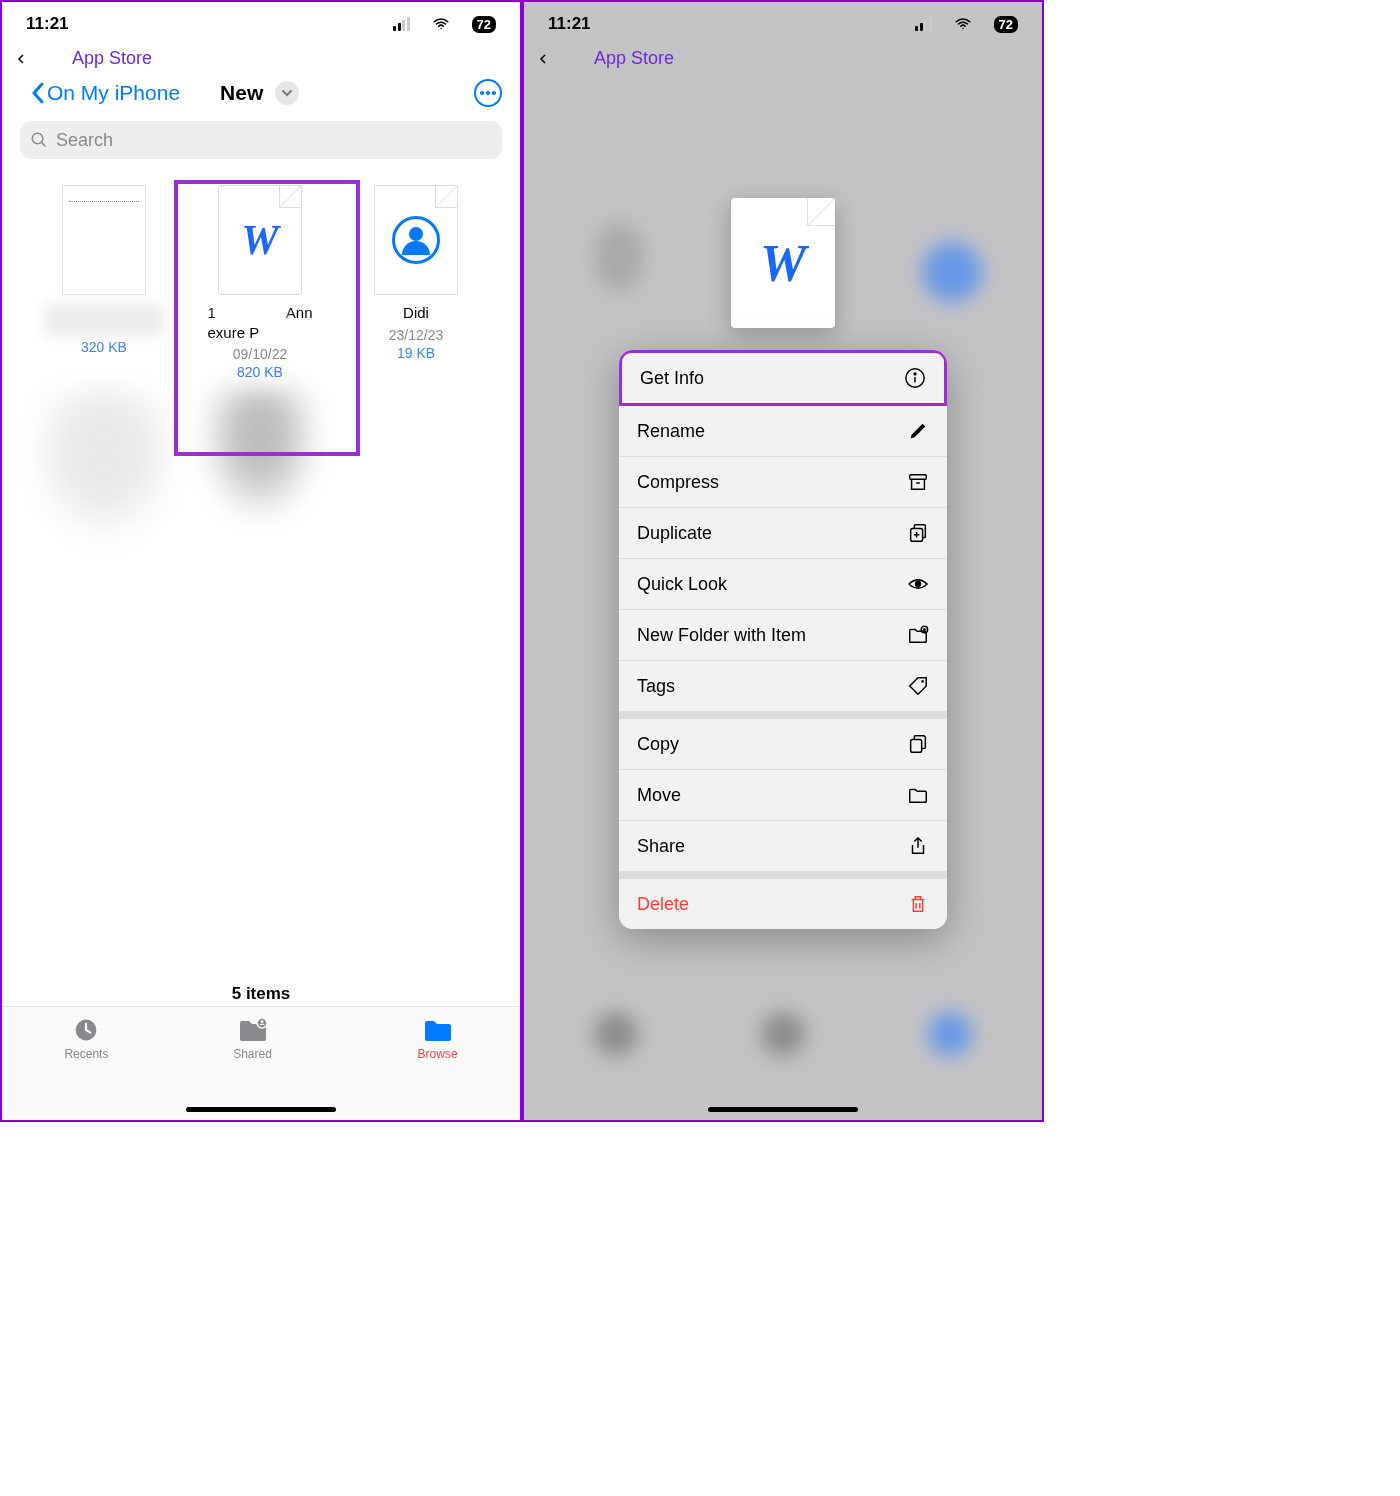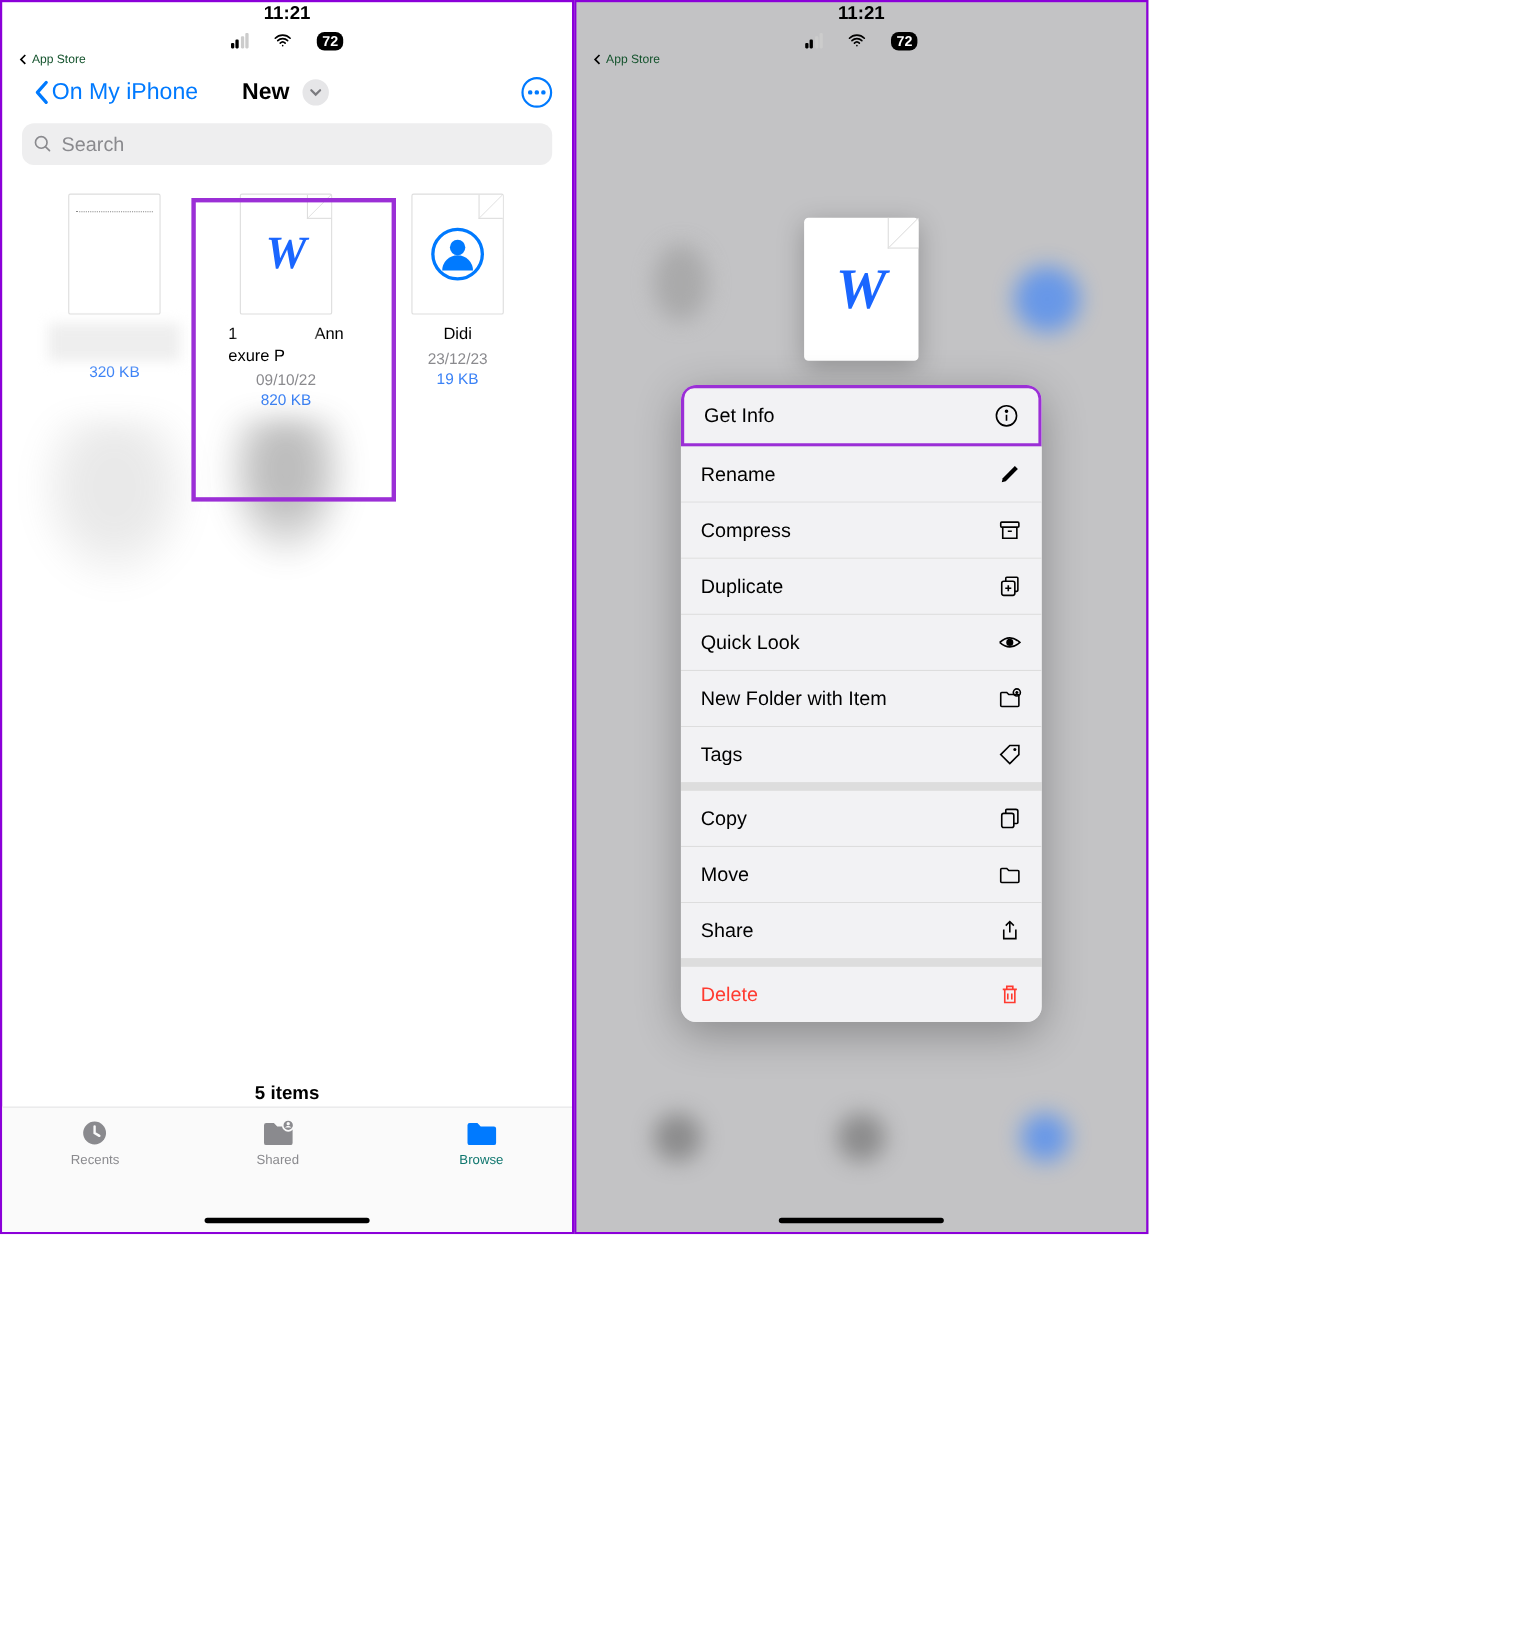--- a/index.html
+++ b/index.html
@@ -1,30 +1,30 @@
 <!DOCTYPE html>
 <html><head>
 <meta charset="utf-8">
 <style>
 * { margin: 0; padding: 0; box-sizing: border-box; font-family: -apple-system, BlinkMacSystemFont, "Segoe UI", sans-serif; }
 body { background: #fff; width: 1048px; height: 1122px; display: flex; }
 .phone { width: 522px; height: 1122px; border: 2px solid #8b00d9; position: relative; background: #fff; overflow: hidden; }
 .phone2 { background: #c3c3c5; }
 
 
-.status-bar { height: 44px; display: flex; justify-content: space-between; align-items: center; padding: 0 24px 0 24px; flex-direction: column; }
+.status-bar { height: 44px; display: flex; justify-content: space-between; align-items: center; padding: 0 24px 0 24px; }
 .time { font-size: 17px; font-weight: 600; }
 .status-icons { display: flex; align-items: center; gap: 22px; }
 .signal { display: flex; align-items: flex-end; gap: 1.5px; }
 .signal span { width: 3px; background: #000; border-radius: 1px; }
 .signal span:nth-child(1){height:5px;} .signal span:nth-child(2){height:8px;} .signal span:nth-child(3){height:11px;background:#ccc;} .signal span:nth-child(4){height:14px;background:#ccc;}
 .wifi { font-size: 16px; }
 .battery-badge { background: #000; color: #fff; border-radius: 7px; padding: 1px 5px; font-size: 13px; font-weight: 700; display:flex; align-items:center;}
 
-.back-link { display:flex; align-items:center; padding: 2px 14px; font-size: 11px; color:#14532d;}
+.back-link { display:flex; align-items:center; padding: 2px 14px; font-size: 18px; color:#6d28d9;gap:43px;}
 .back-link svg { width:10px; height:10px; margin-right:3px; }
 
 
 .navbar { display: flex; align-items: center; padding: 8px 18px; gap: 6px; margin-left: 11px; }
 .navback { display:flex; align-items:center; color: #007aff; font-size: 21px; }
 .navback svg { width: 14px; height: 22px; margin-right: 2px; }
 .navtitle { font-size: 21px; font-weight: 700; margin-left: 34px; }
 .chev-circle { width:24px; height:24px; border-radius:50%; background:#e6e6e8; display:flex; align-items:center;justify-content:center; margin-left:6px;}
 .more-circle { width:28px; height:28px; border:2.2px solid #007aff; border-radius:50%; margin-left:auto; display:flex;align-items:center;justify-content:center;}
 .more-circle span {width:3.5px;height:3.5px;background:#007aff;border-radius:50%;margin:0 1.2px;}
@@ -51,21 +51,21 @@
 .blur-item { width:156px; height:160px; filter:blur(12px); background:radial-gradient(ellipse at center, #777 10%, transparent 60%); opacity:0.25;}
 .blur-item.b1 { background:radial-gradient(ellipse at 50% 40%, #888 30%, transparent 70%); opacity:0.18;}
 .blur-item.b2 { background:radial-gradient(ellipse at 50% 30%, #444 20%, transparent 55%); opacity:0.35;}
 
 .highlight-box { position:absolute; border:4px solid #9b2fd6; pointer-events:none;}
 .hb1 { left: 172px; top: 178px; width: 186px; height: 276px; }
 
 .footer-count { text-align:center; font-size:17px; font-weight:600; position:absolute; bottom:116px; width:100%;}
 .tabbar { position:absolute; bottom:0; width:100%; height:114px; border-top:1px solid #e4e4e6; background:#fafafa; display:flex; justify-content:space-around; padding-top:10px;}
 .tab { display:flex; flex-direction:column; align-items:center; gap:4px; color:#8a8a8e; font-size:12px;}
-.tab.active { color:#0f766e;margin-left:21px; }
+.tab.active { color:#ef4444;margin-left:21px; }
 .tab-icon { width:30px; height:26px; }
 .home-ind { position:absolute; bottom:8px; left:50%; transform:translateX(-50%); width:150px; height:5px; background:#000; border-radius:3px;}
 .ctx-file { position:absolute; top:196px; left:50%; transform:translateX(-50%); width: 104px; height:130px; background:#fff; border-radius:4px; box-shadow:0 6px 24px rgba(0,0,0,0.25); display:flex;align-items:center;justify-content:center;}
 .ctx-file .thumb-corner{width:28px;height:28px;}
 .ctx-file .w-glyph{font-size:52px;}
 
 .menu { position:absolute; top:348px; left:50%; transform:translateX(-50%); width:328px; background:#efeff0; border-radius:14px; overflow:hidden; box-shadow:0 10px 40px rgba(0,0,0,0.3);}
 .menu-item { display:flex; justify-content:space-between; align-items:center; padding: 14px 18px; font-size:18px; border-bottom:1px solid #ddd; background:#f2f2f4;}
 .menu-item.danger { color:#ff3b30; }
 .menu-gap { height:8px; background:#ddd; border:none;}

